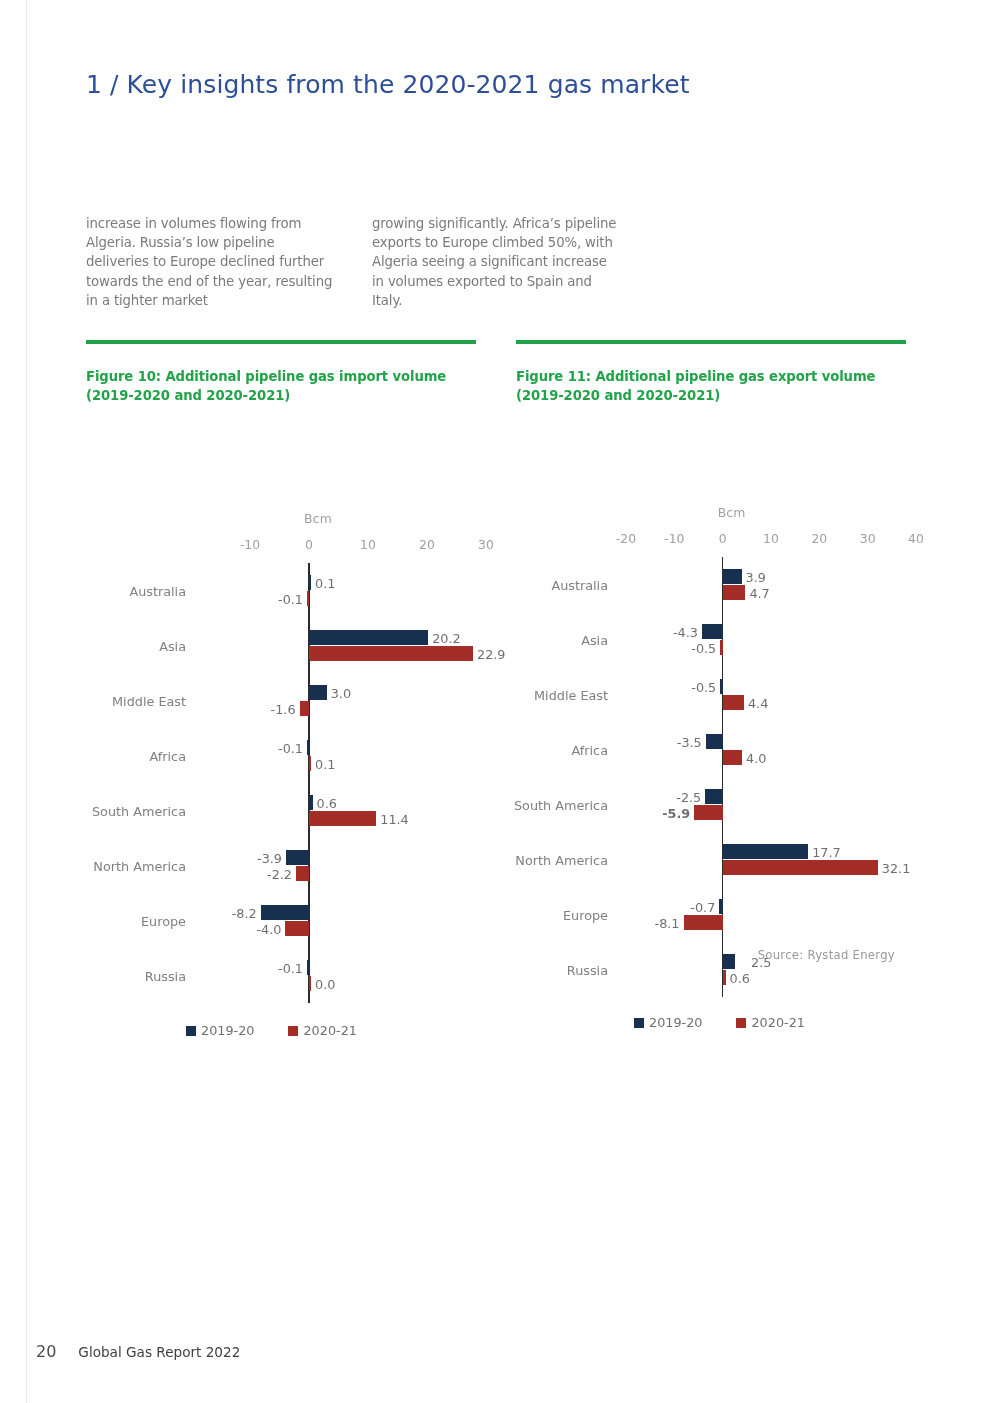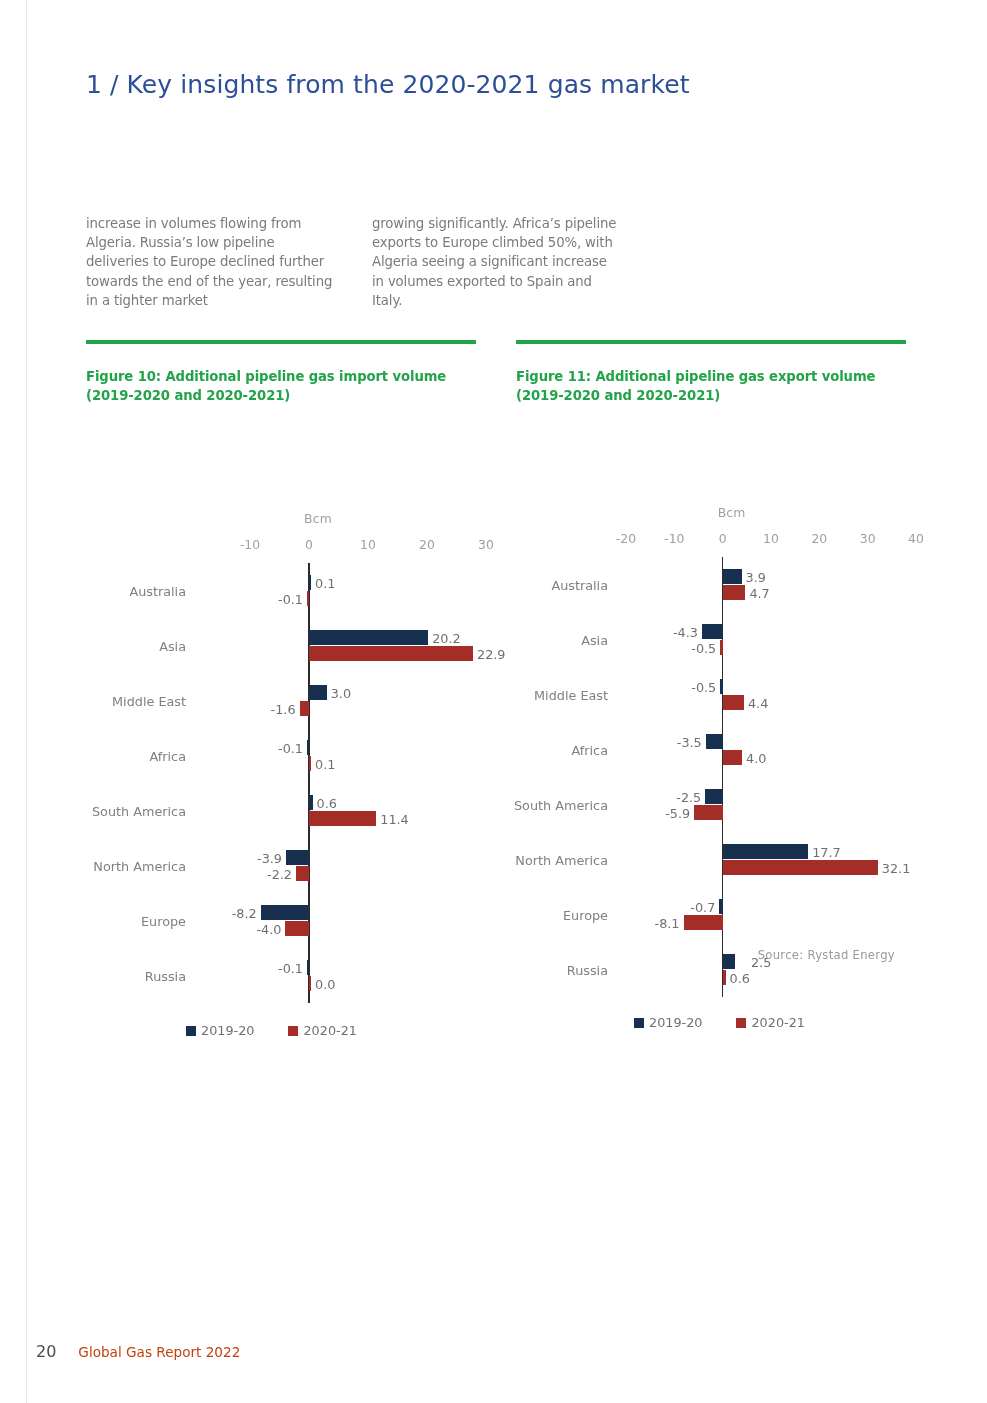--- a/index.html
+++ b/index.html
@@ -142,21 +142,21 @@
   
   .footer {
     position: absolute;
     left: 36px; bottom: 42px;
     display: flex; align-items: baseline; gap: 22px;
   }
   .footer-page {
     font-size: 16px; color: #4a4a4a;
   }
   .footer-text {
-    font-size: 13.6px; color: #c2410c; text-align: center;
+    font-size: 13.6px; color: #404040; text-align: center;
   }
 </style>
 </head>
 <body>
 
 <div class="page-rule-left"></div>
 
 <div class="page-title">1 / Key insights from the 2020-2021 gas market</div>
 
 <div class="body-cols">
@@ -274,21 +274,21 @@
         <div class="val" style="top: 279.5px; left: 231.933px;">4.4</div>
         <div class="cat-label" style="right: 298px; top: 326.5px;">Africa</div>
         <div class="bar s1" style="left: 189.75px; width: 16.9167px; top: 311px;"></div>
         <div class="val" style="top: 318.5px; right: 204.25px;">-3.5</div>
         <div class="bar s2" style="left: 206.667px; width: 19.3333px; top: 327px;"></div>
         <div class="val" style="top: 334.5px; left: 230px;">4.0</div>
         <div class="cat-label" style="right: 298px; top: 381.5px;">South America</div>
         <div class="bar s1" style="left: 189.267px; width: 17.4px; top: 366px;"></div>
         <div class="val" style="top: 373.5px; right: 204.733px;">-2.5</div>
         <div class="bar s2" style="left: 178.15px; width: 28.5167px; top: 382px;"></div>
-        <div class="val" style="top: 389.5px; right: 215.85px;">-5.9</div>
+        <div class="val" style="top: 389.5px; right: 215.85px; font-weight: bold;">-5.9</div>
         <div class="cat-label" style="right: 298px; top: 436.5px;">North America</div>
         <div class="bar s1" style="left: 206.667px; width: 85.55px; top: 421px;"></div>
         <div class="val" style="top: 428.5px; left: 296.217px;">17.7</div>
         <div class="bar s2" style="left: 206.667px; width: 155.15px; top: 437px;"></div>
         <div class="val" style="top: 444.5px; left: 365.817px;">32.1</div>
         <div class="cat-label" style="right: 298px; top: 491.5px;">Europe</div>
         <div class="bar s1" style="left: 203.283px; width: 3.38333px; top: 476px;"></div>
         <div class="val" style="top: 483.5px; right: 190.717px;">-0.7</div>
         <div class="bar s2" style="left: 167.517px; width: 39.15px; top: 492px;"></div>
         <div class="val" style="top: 499.5px; right: 226.483px;">-8.1</div>

